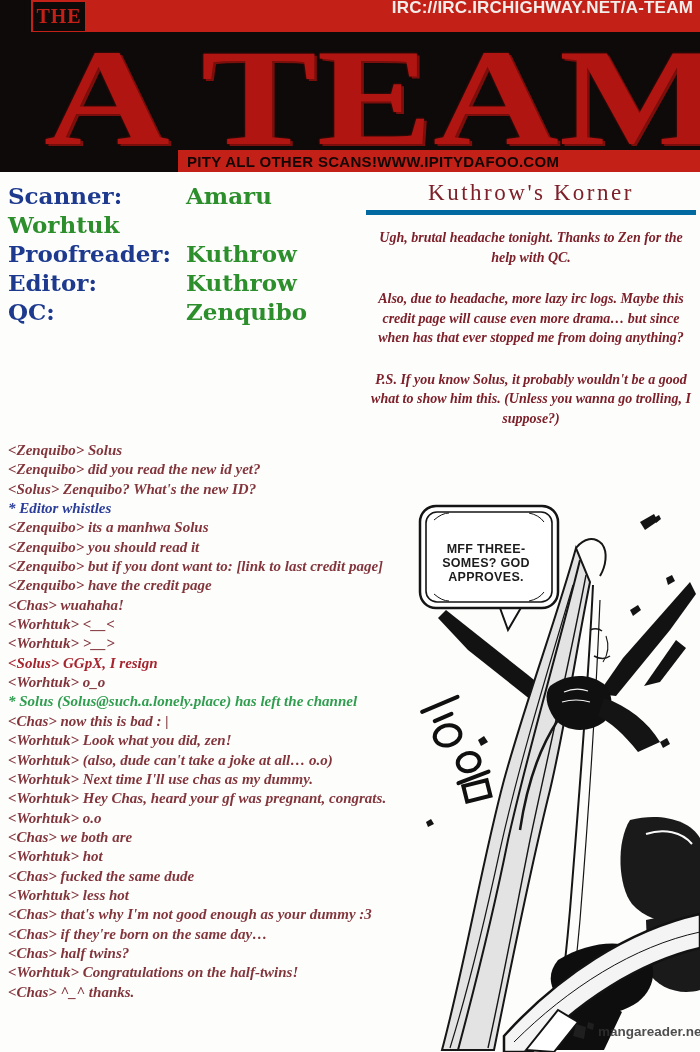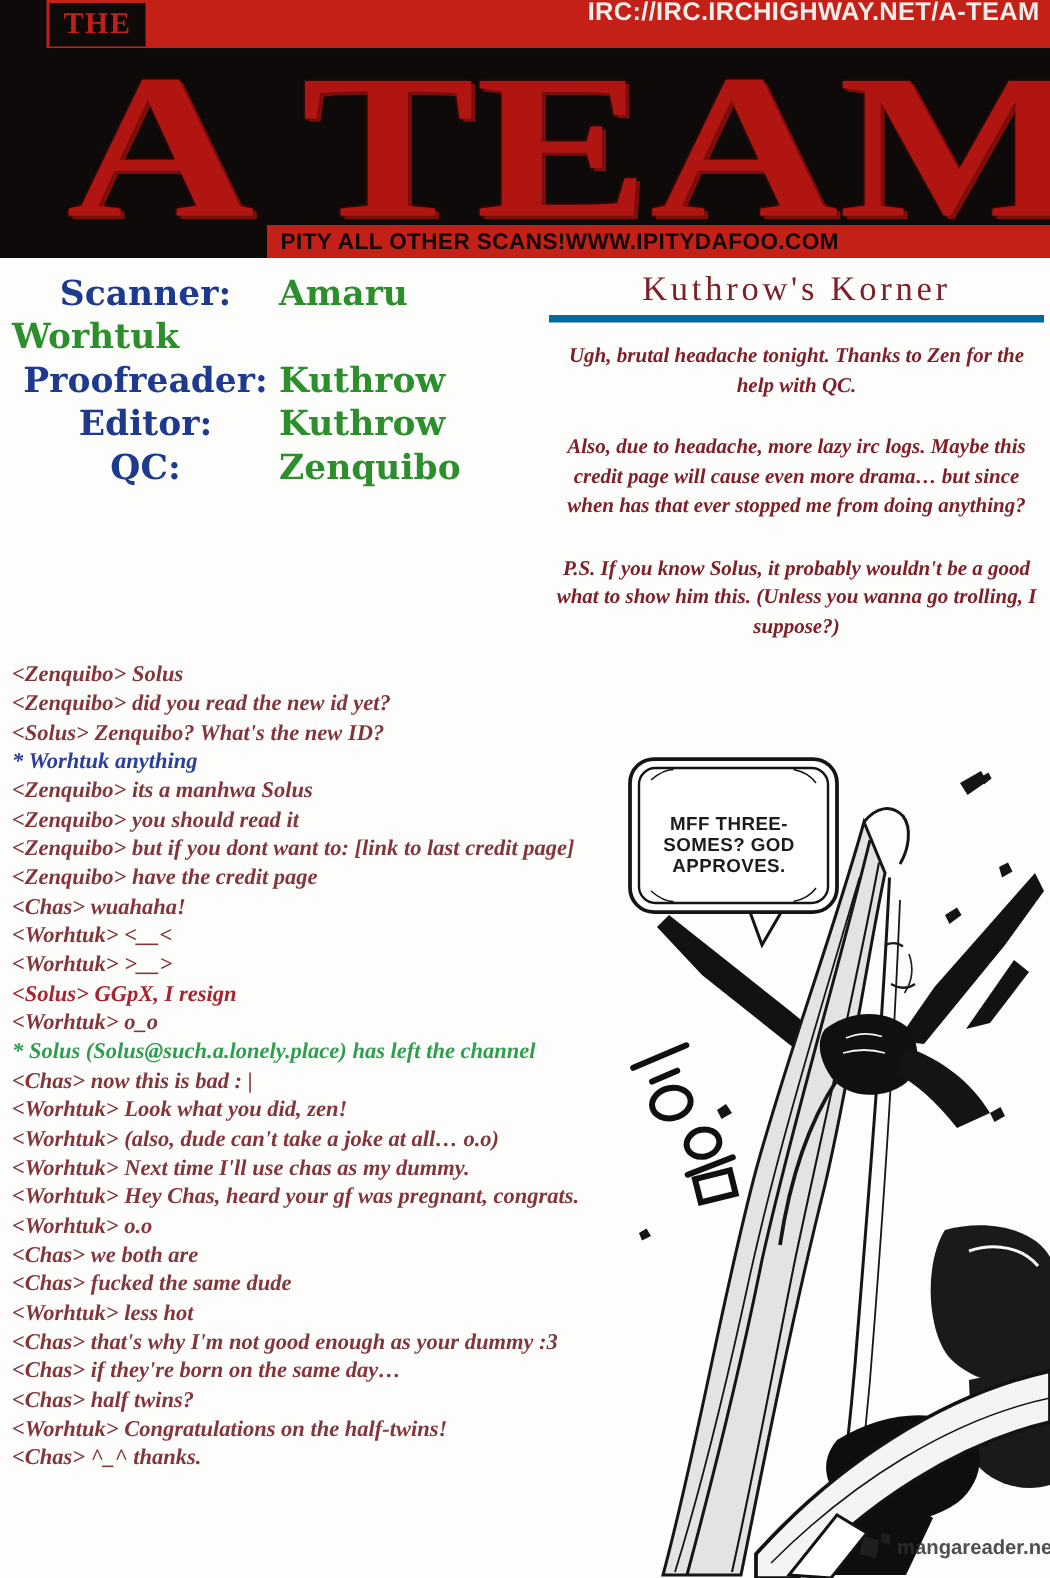--- a/index.html
+++ b/index.html
@@ -5,36 +5,36 @@
   html,body{margin:0;padding:0;background:#888;}
   #page{
     position:relative;width:700px;height:1052px;margin:0 auto;
     background:#fdfdfc;overflow:hidden;
     font-family:"Liberation Serif",serif;
   }
   
   .header{position:absolute;top:0;left:0;width:700px;height:172px;background:var(--headerBlack,#0d0a09);}
   .topstrip{position:absolute;top:0;left:0;right:0;height:32px;background:var(--red,#c32017);}
   .corner-block{position:absolute;top:0;left:0;width:31px;height:32px;background:var(--headerBlack,#0d0a09);}
-  .the-box{position:absolute;top:2px;left:33px;width:64px;height:29px;background:var(--headerBlack,#0d0a09);
+  .the-box{position:absolute;top:2px;left:33px;width:52px;height:29px;background:var(--headerBlack,#0d0a09);
     display:flex;align-items:center;justify-content:center;}
   .the-text{color:var(--red,#c32017);font:bold 20px "Liberation Serif",serif;letter-spacing:1px;}
   .irc-url{position:absolute;top:0;right:7px;height:16px;display:flex;align-items:center;
     color:#f3edea;font:bold 17px "Liberation Sans",sans-serif;letter-spacing:.2px;margin-left:24px;}
   .logo-big{position:absolute;top:18px;left:44px;line-height:1;white-space:nowrap;
     font:bold 132px "Liberation Serif",serif;color:var(--logoRed,#b01511);
     transform:scale(1.32,1.04);transform-origin:left top;
     text-shadow:0 0 2px #6e0c0a, 2px 2px 0 #7d100d;}
   .botstrip{position:absolute;left:178px;right:0;top:150px;height:22px;background:var(--red,#c32017);
     display:flex;align-items:center;justify-content:flex-start;padding:0 7px 0 9px;box-sizing:border-box;}
   .botstrip span{color:#150606;font:bold 15px "Liberation Sans",sans-serif;letter-spacing:.3px;}
   
   .credits{position:absolute;left:8px;top:181px;width:352px;}
   .credit-row{display:flex;height:29px;align-items:center;}
-  .credit-label{width:178px;color:var(--creditLabel,#1d3a8f);font:bold 23px "DejaVu Serif",serif;text-align:center;}
+  .credit-label{width:178px;color:var(--creditLabel,#1d3a8f);font:bold 23px "DejaVu Serif",serif;}
   .credit-value{color:var(--creditValue,#2c8f2c);font:bold 23px "DejaVu Serif",serif;}
   
   .korner{position:absolute;left:366px;top:180px;width:330px;text-align:center;}
   .korner-title{color:var(--maroon,#7d2029);font:23px "Liberation Serif",serif;letter-spacing:2.5px;
     padding-bottom:4px;border-bottom:5px solid #0369a1;margin:0 0 13px 0;}
   .korner p{color:var(--maroon,#7d2029);font:bold italic 14px/19.5px "Liberation Serif",serif;margin:0 0 22px 0;}
   
   .chat{position:absolute;left:8px;top:441px;width:450px;}
   .chat-line{font:bold italic 15px/19.35px "Liberation Serif",serif;white-space:nowrap;color:var(--chatMsg,#82363c);}
   .chat-line.k-action{color:var(--chatAction,#2b3e9a);}
@@ -89,38 +89,39 @@
     <div class="korner-title">Kuthrow's Korner</div>
     <p>Ugh, brutal headache tonight. Thanks to Zen for the help with QC.</p>
     <p>Also, due to headache, more lazy irc logs. Maybe this credit page will cause even more drama… but since when has that ever stopped me from doing anything?</p>
     <p>P.S. If you know Solus, it probably wouldn't be a good what to show him this. (Unless you wanna go trolling, I suppose?)</p>
   </div>
 
   <div class="chat">
       <div class="chat-line k-msg">&lt;Zenquibo&gt; Solus</div>
       <div class="chat-line k-msg">&lt;Zenquibo&gt; did you read the new id yet?</div>
       <div class="chat-line k-msg">&lt;Solus&gt; Zenquibo? What's the new ID?</div>
-      <div class="chat-line k-action">* Worhtuk anything</div>
+      <div class="chat-line k-action">* Editor whistles</div>
       <div class="chat-line k-msg">&lt;Zenquibo&gt; its a manhwa Solus</div>
       <div class="chat-line k-msg">&lt;Zenquibo&gt; you should read it</div>
       <div class="chat-line k-msg">&lt;Zenquibo&gt; but if you dont want to: [link to last credit page]</div>
       <div class="chat-line k-msg">&lt;Zenquibo&gt; have the credit page</div>
       <div class="chat-line k-msg">&lt;Chas&gt; wuahaha!</div>
       <div class="chat-line k-msg">&lt;Worhtuk&gt; &lt;__&lt;</div>
       <div class="chat-line k-msg">&lt;Worhtuk&gt; &gt;__&gt;</div>
       <div class="chat-line k-resign">&lt;Solus&gt; GGpX, I resign</div>
       <div class="chat-line k-msg">&lt;Worhtuk&gt; o_o</div>
       <div class="chat-line k-system">* Solus (Solus@such.a.lonely.place) has left the channel</div>
       <div class="chat-line k-msg">&lt;Chas&gt; now this is bad : |</div>
       <div class="chat-line k-msg">&lt;Worhtuk&gt; Look what you did, zen!</div>
       <div class="chat-line k-msg">&lt;Worhtuk&gt; (also, dude can't take a joke at all… o.o)</div>
       <div class="chat-line k-msg">&lt;Worhtuk&gt; Next time I'll use chas as my dummy.</div>
       <div class="chat-line k-msg">&lt;Worhtuk&gt; Hey Chas, heard your gf was pregnant, congrats.</div>
       <div class="chat-line k-msg">&lt;Worhtuk&gt; o.o</div>
       <div class="chat-line k-msg">&lt;Chas&gt; we both are</div>
+      <div class="chat-line k-msg">&lt;Worhtuk&gt; hot</div>
       <div class="chat-line k-msg">&lt;Chas&gt; fucked the same dude</div>
       <div class="chat-line k-msg">&lt;Worhtuk&gt; less hot</div>
       <div class="chat-line k-msg">&lt;Chas&gt; that's why I'm not good enough as your dummy :3</div>
       <div class="chat-line k-msg">&lt;Chas&gt; if they're born on the same day…</div>
       <div class="chat-line k-msg">&lt;Chas&gt; half twins?</div>
       <div class="chat-line k-msg">&lt;Worhtuk&gt; Congratulations on the half-twins!</div>
       <div class="chat-line k-msg">&lt;Chas&gt; ^_^ thanks.</div>
     </div>
 
   <svg class="art" viewBox="0 0 292 562">

